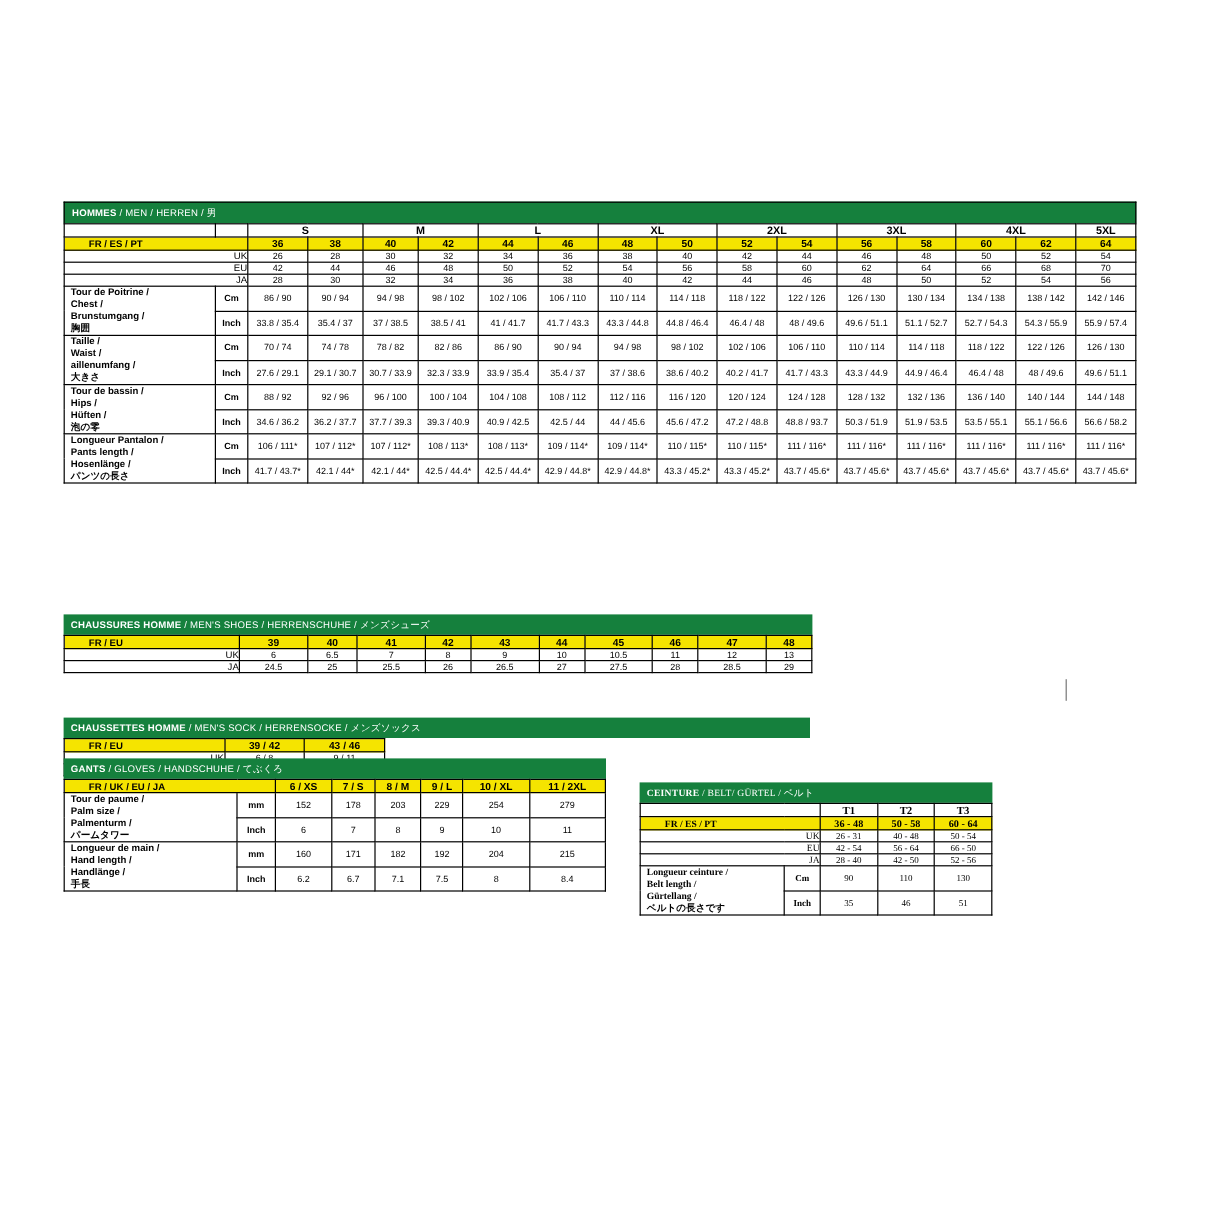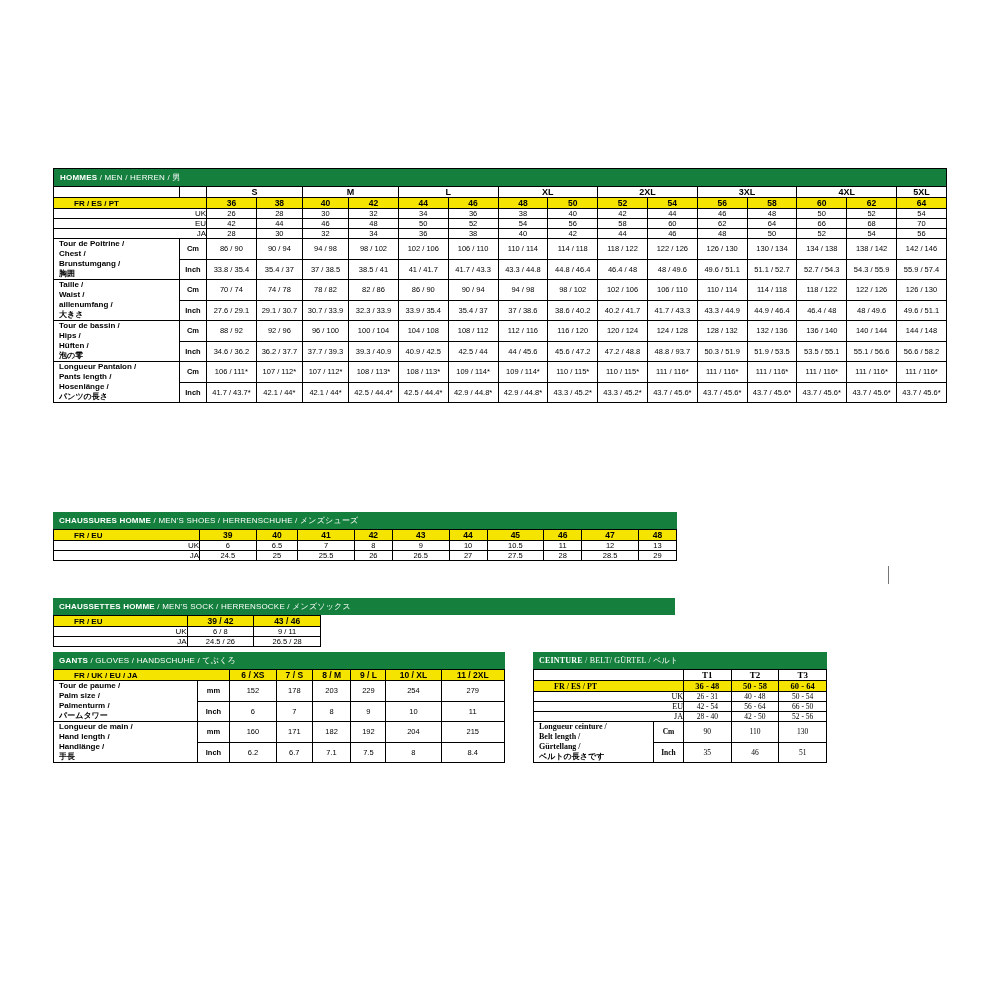--- a/index.html
+++ b/index.html
@@ -33,21 +33,21 @@
   .multi{line-height:1.25;}
   .multi .bold{font-weight:bold;}
 
   
   #shoes{position:absolute;left:53px;top:512px;width:624px;}
   #shoes table{width:100%;}
   
   #socks{position:absolute;left:53px;top:598px;width:268px;}
   #socks table{width:100%;}
   
-  #gloves{position:absolute;left:53px;top:652px;width:452px;}
+  #gloves{position:absolute;left:53px;top:632px;width:452px;}
   #gloves table{width:100%;}
   
   #belt{position:absolute;left:533px;top:652px;width:294px;font-family:Liberation Serif, serif;}
   #belt table{width:100%;}
   .barline{position:absolute;left:888px;top:566px;width:1px;height:18px;background:#777;}
 </style>
 </head>
 <body>
 
 <div class="page">

